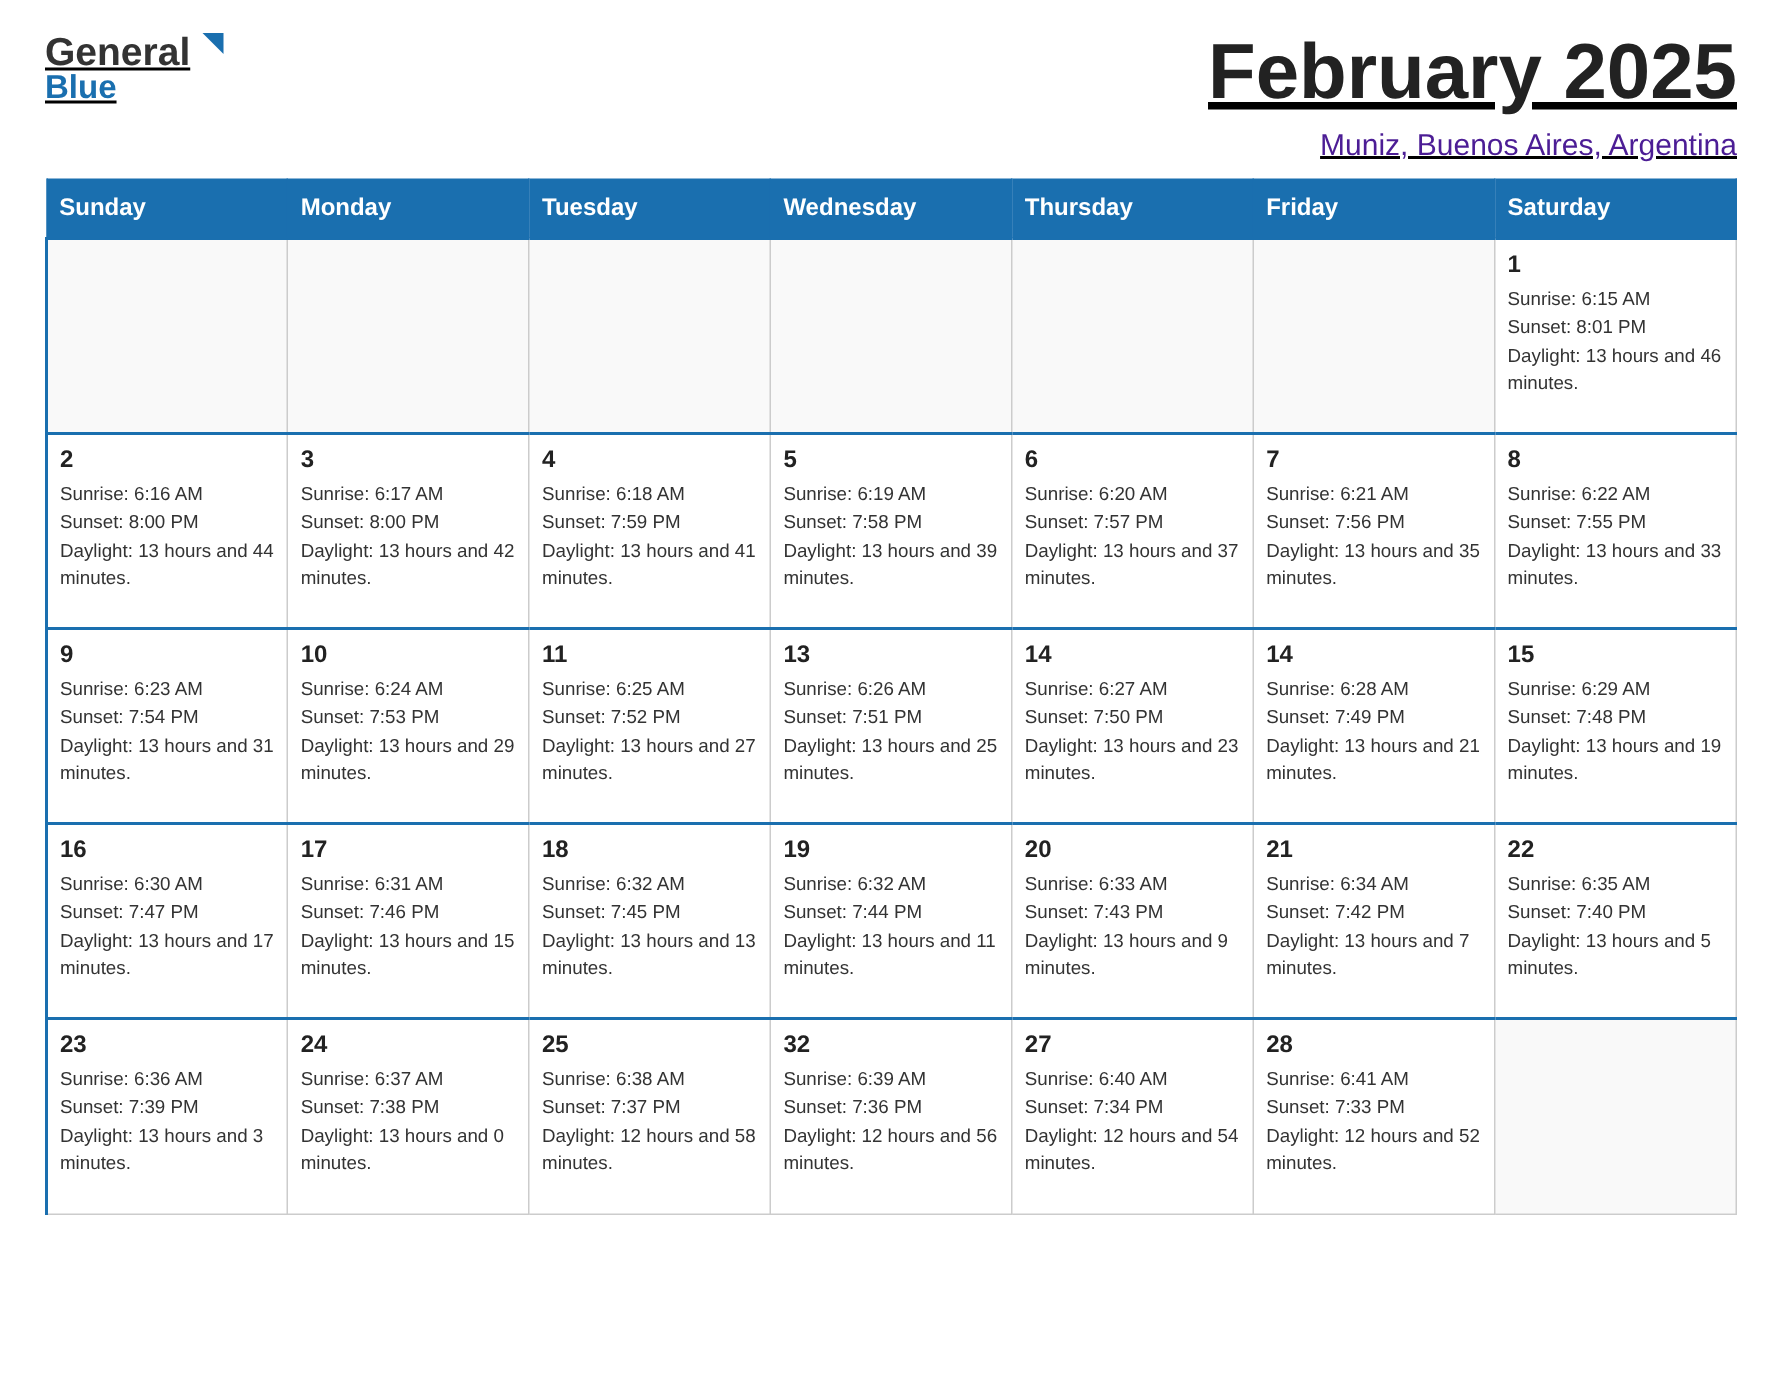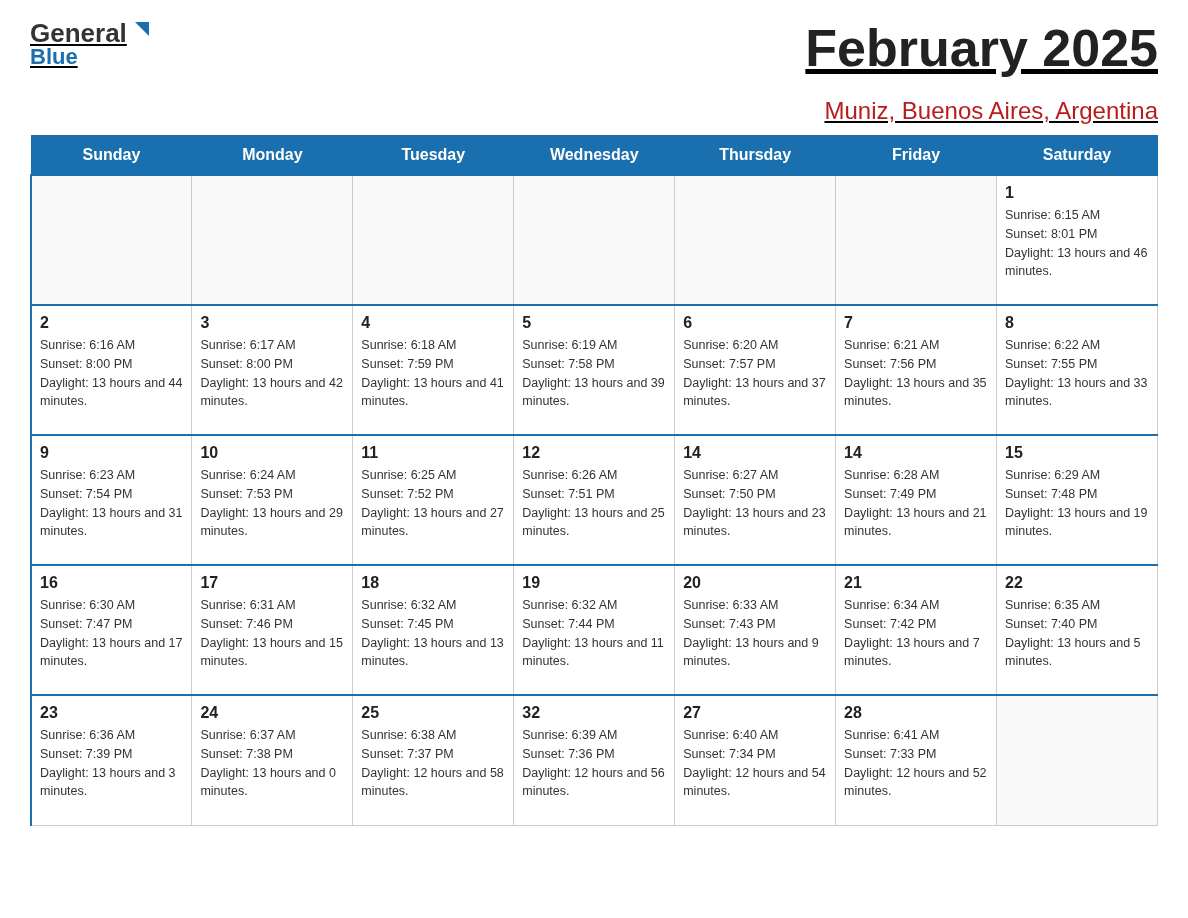--- a/index.html
+++ b/index.html
@@ -37,36 +37,36 @@
     .title-block {
       text-align: right;
     }
     .title-block h1 {
       font-size: 52px;
       font-weight: bold;
       color: #222;
       line-height: 1.1;
     }
     .title-block .subtitle {
-      font-size: 24px;
-      color: #b91c1c;
-      margin-top: 20px;
+      font-size: 20px;
+      color: #4c1d95;
+      margin-top: 9px;
     }
     .calendar {
       width: 100%;
       border-collapse: collapse;
       margin-top: 10px;
     }
     .calendar thead tr th {
       background-color: #1a6faf;
       color: #fff;
       font-size: 16px;
       font-weight: bold;
       padding: 10px 8px;
-      text-align: center;
+      text-align: left;
       border: 1px solid #1a6faf;
     }
     .calendar tbody tr td {
       vertical-align: top;
       padding: 8px;
       border: 1px solid #ccc;
       font-size: 13px;
       color: #222;
       width: 14.28%;
       min-height: 110px;
@@ -180,21 +180,21 @@
         </td>
         <td>
           <span class="day-num">10</span>
           <div class="day-info">Sunrise: 6:24 AM<br>Sunset: 7:53 PM<br>Daylight: 13 hours and 29 minutes.</div>
         </td>
         <td>
           <span class="day-num">11</span>
           <div class="day-info">Sunrise: 6:25 AM<br>Sunset: 7:52 PM<br>Daylight: 13 hours and 27 minutes.</div>
         </td>
         <td>
-          <span class="day-num">12</span>
+          <span class="day-num">13</span>
           <div class="day-info">Sunrise: 6:26 AM<br>Sunset: 7:51 PM<br>Daylight: 13 hours and 25 minutes.</div>
         </td>
         <td>
           <span class="day-num">14</span>
           <div class="day-info">Sunrise: 6:27 AM<br>Sunset: 7:50 PM<br>Daylight: 13 hours and 23 minutes.</div>
         </td>
         <td>
           <span class="day-num">14</span>
           <div class="day-info">Sunrise: 6:28 AM<br>Sunset: 7:49 PM<br>Daylight: 13 hours and 21 minutes.</div>
         </td>

